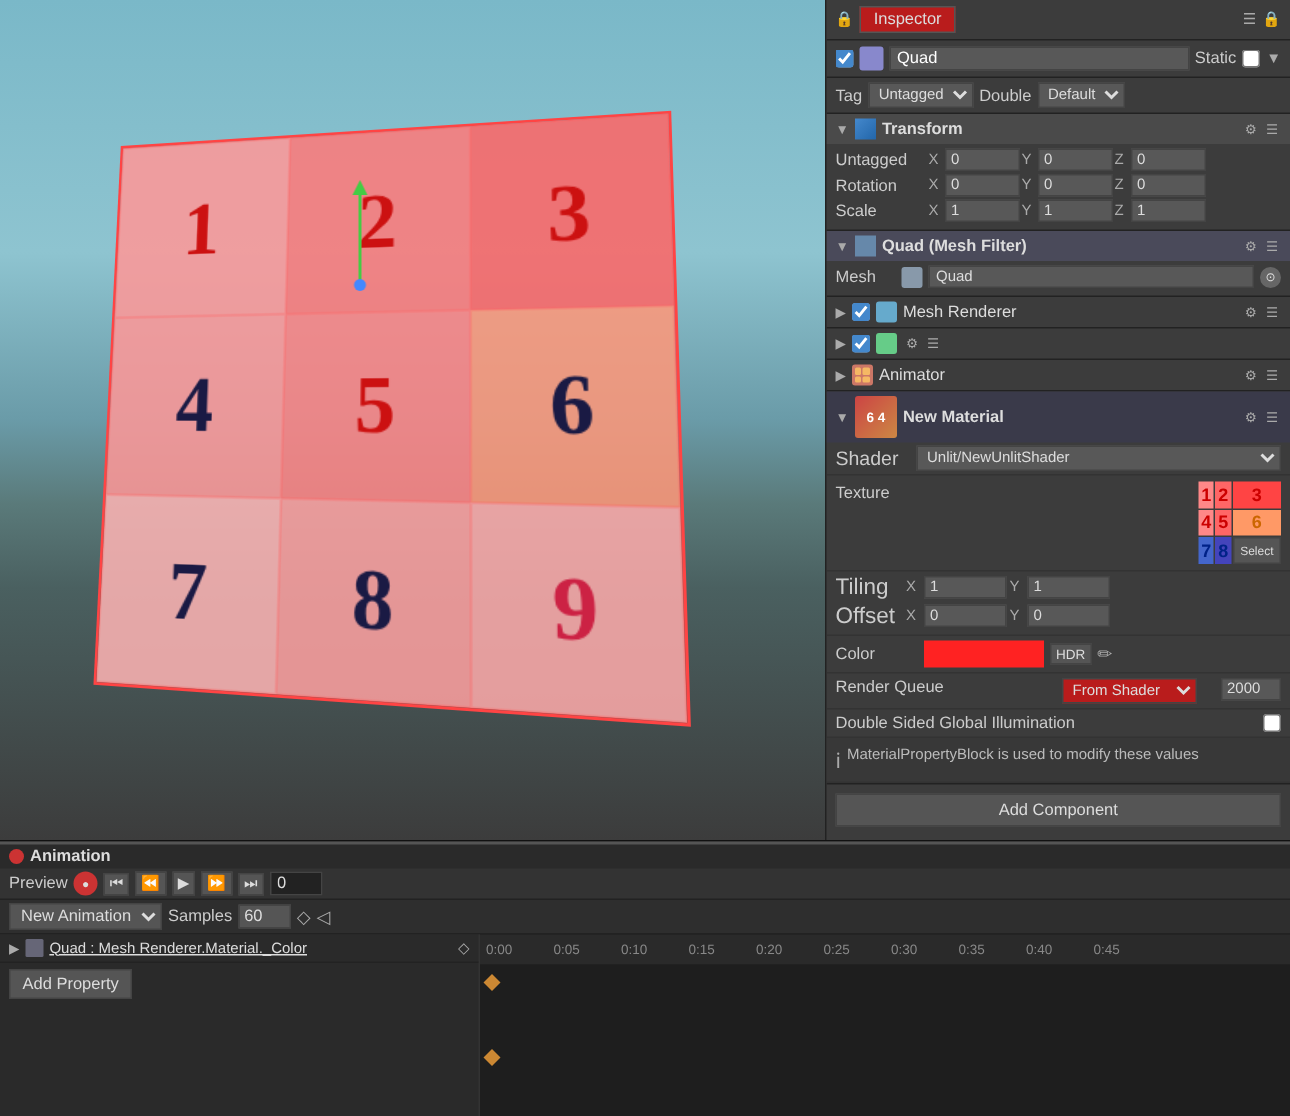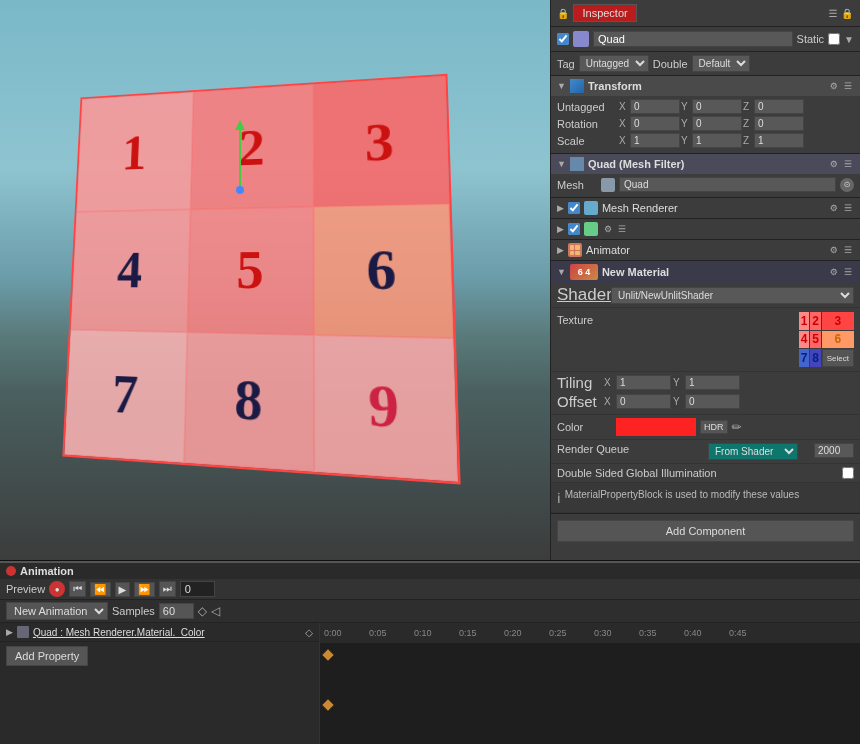--- a/index.html
+++ b/index.html
@@ -45,23 +45,23 @@
     .coord-input { background: #585858; border: 1px solid #444; color: #ddd; font-size: 10px; padding: 1px 3px; width: 50px; }
 
     
     .mesh-field-row { display: flex; align-items: center; margin-bottom: 2px; gap: 4px; }
     .mesh-label { color: #ccc; width: 40px; font-size: 11px; }
     .mesh-value { background: #585858; border: 1px solid #444; color: #ddd; font-size: 10px; padding: 1px 4px; flex: 1; }
     .circle-btn { width: 14px; height: 14px; background: #666; border-radius: 50%; display: inline-flex; align-items: center; justify-content: center; font-size: 8px; color: #ddd; cursor: pointer; }
 
     
     .material-header { background: #3a3a4a; padding: 3px 6px; display: flex; align-items: center; gap: 4px; }
-    .material-icon { width: 28px; height: 16px; background: linear-gradient(135deg, #cc4444, #cc8844); border-radius: 2px; display: flex; align-items: center; justify-content: center; font-size: 9px; color: #fff; font-weight: bold; }
+    .material-icon { width: 28px; height: 28px; background: linear-gradient(135deg, #cc4444, #cc8844); border-radius: 2px; display: flex; align-items: center; justify-content: center; font-size: 9px; color: #fff; font-weight: bold; }
     .shader-row { padding: 2px 6px; display: flex; align-items: center; gap: 4px; border-bottom: 1px solid #333; }
-    .shader-label { color: #ccc; font-size: 17px; width: 50px; text-decoration: underline; }
+    .shader-label { color: #ccc; font-size: 13px; width: 50px; }
     .shader-dropdown { background: #585858; border: 1px solid #444; color: #ddd; font-size: 10px; padding: 1px 2px; flex: 1; }
 
     
     .texture-section { padding: 4px 6px; border-bottom: 1px solid #333; }
     .texture-row { display: flex; align-items: flex-start; gap: 6px; }
     .texture-label { color: #ccc; font-size: 11px; width: 55px; padding-top: 2px; }
     .texture-preview { width: 55px; height: 55px; display: grid; grid-template-columns: repeat(3, 1fr); gap: 1px; flex-shrink: 0; }
     .tex-cell { display: flex; align-items: center; justify-content: center; font-size: 12px; font-weight: bold; color: #cc0000; }
     .tex-1 { background: #ff8888; }
     .tex-2 { background: #ff6666; }
@@ -82,21 +82,21 @@
     .to-input { background: #585858; border: 1px solid #444; color: #ddd; font-size: 10px; padding: 1px 3px; width: 55px; }
 
     .color-section { padding: 3px 6px; border-bottom: 1px solid #333; display: flex; align-items: center; gap: 4px; }
     .color-label { color: #ccc; font-size: 11px; width: 55px; }
     .color-swatch { width: 80px; height: 18px; background: #ff2222; }
     .hdr-btn { background: #555; border: 1px solid #444; color: #ddd; font-size: 9px; padding: 1px 3px; }
     .eyedropper { color: #aaa; font-size: 12px; cursor: pointer; }
 
     .render-queue-section { padding: 3px 6px; border-bottom: 1px solid #333; display: flex; align-items: flex-start; gap: 16px; }
     .rq-label { color: #ccc; font-size: 11px; flex: 1; }
-    .rq-dropdown { background: #0f766e; border: 1px solid #444; color: #ddd; font-size: 10px; padding: 1px 2px; width: 90px; }
+    .rq-dropdown { background: #b91c1c; border: 1px solid #444; color: #ddd; font-size: 10px; padding: 1px 2px; width: 90px; }
     .rq-value { background: #585858; border: 1px solid #444; color: #ddd; font-size: 10px; padding: 1px 3px; width: 40px; }
 
     .double-sided-section { padding: 3px 6px; border-bottom: 1px solid #333; display: flex; gap: 4px; }
     .ds-label { color: #ccc; font-size: 11px; flex: 1; }
 
     .info-section { padding: 5px 6px; border-bottom: 1px solid #333; display: flex; gap: 4px; background: #383838; }
     .info-icon { color: #aaa; font-size: 14px; flex-shrink: 0; }
     .info-text { color: #bbb; font-size: 10px; line-height: 1.3; }
 
     .add-component-section { padding: 6px 6px; }

